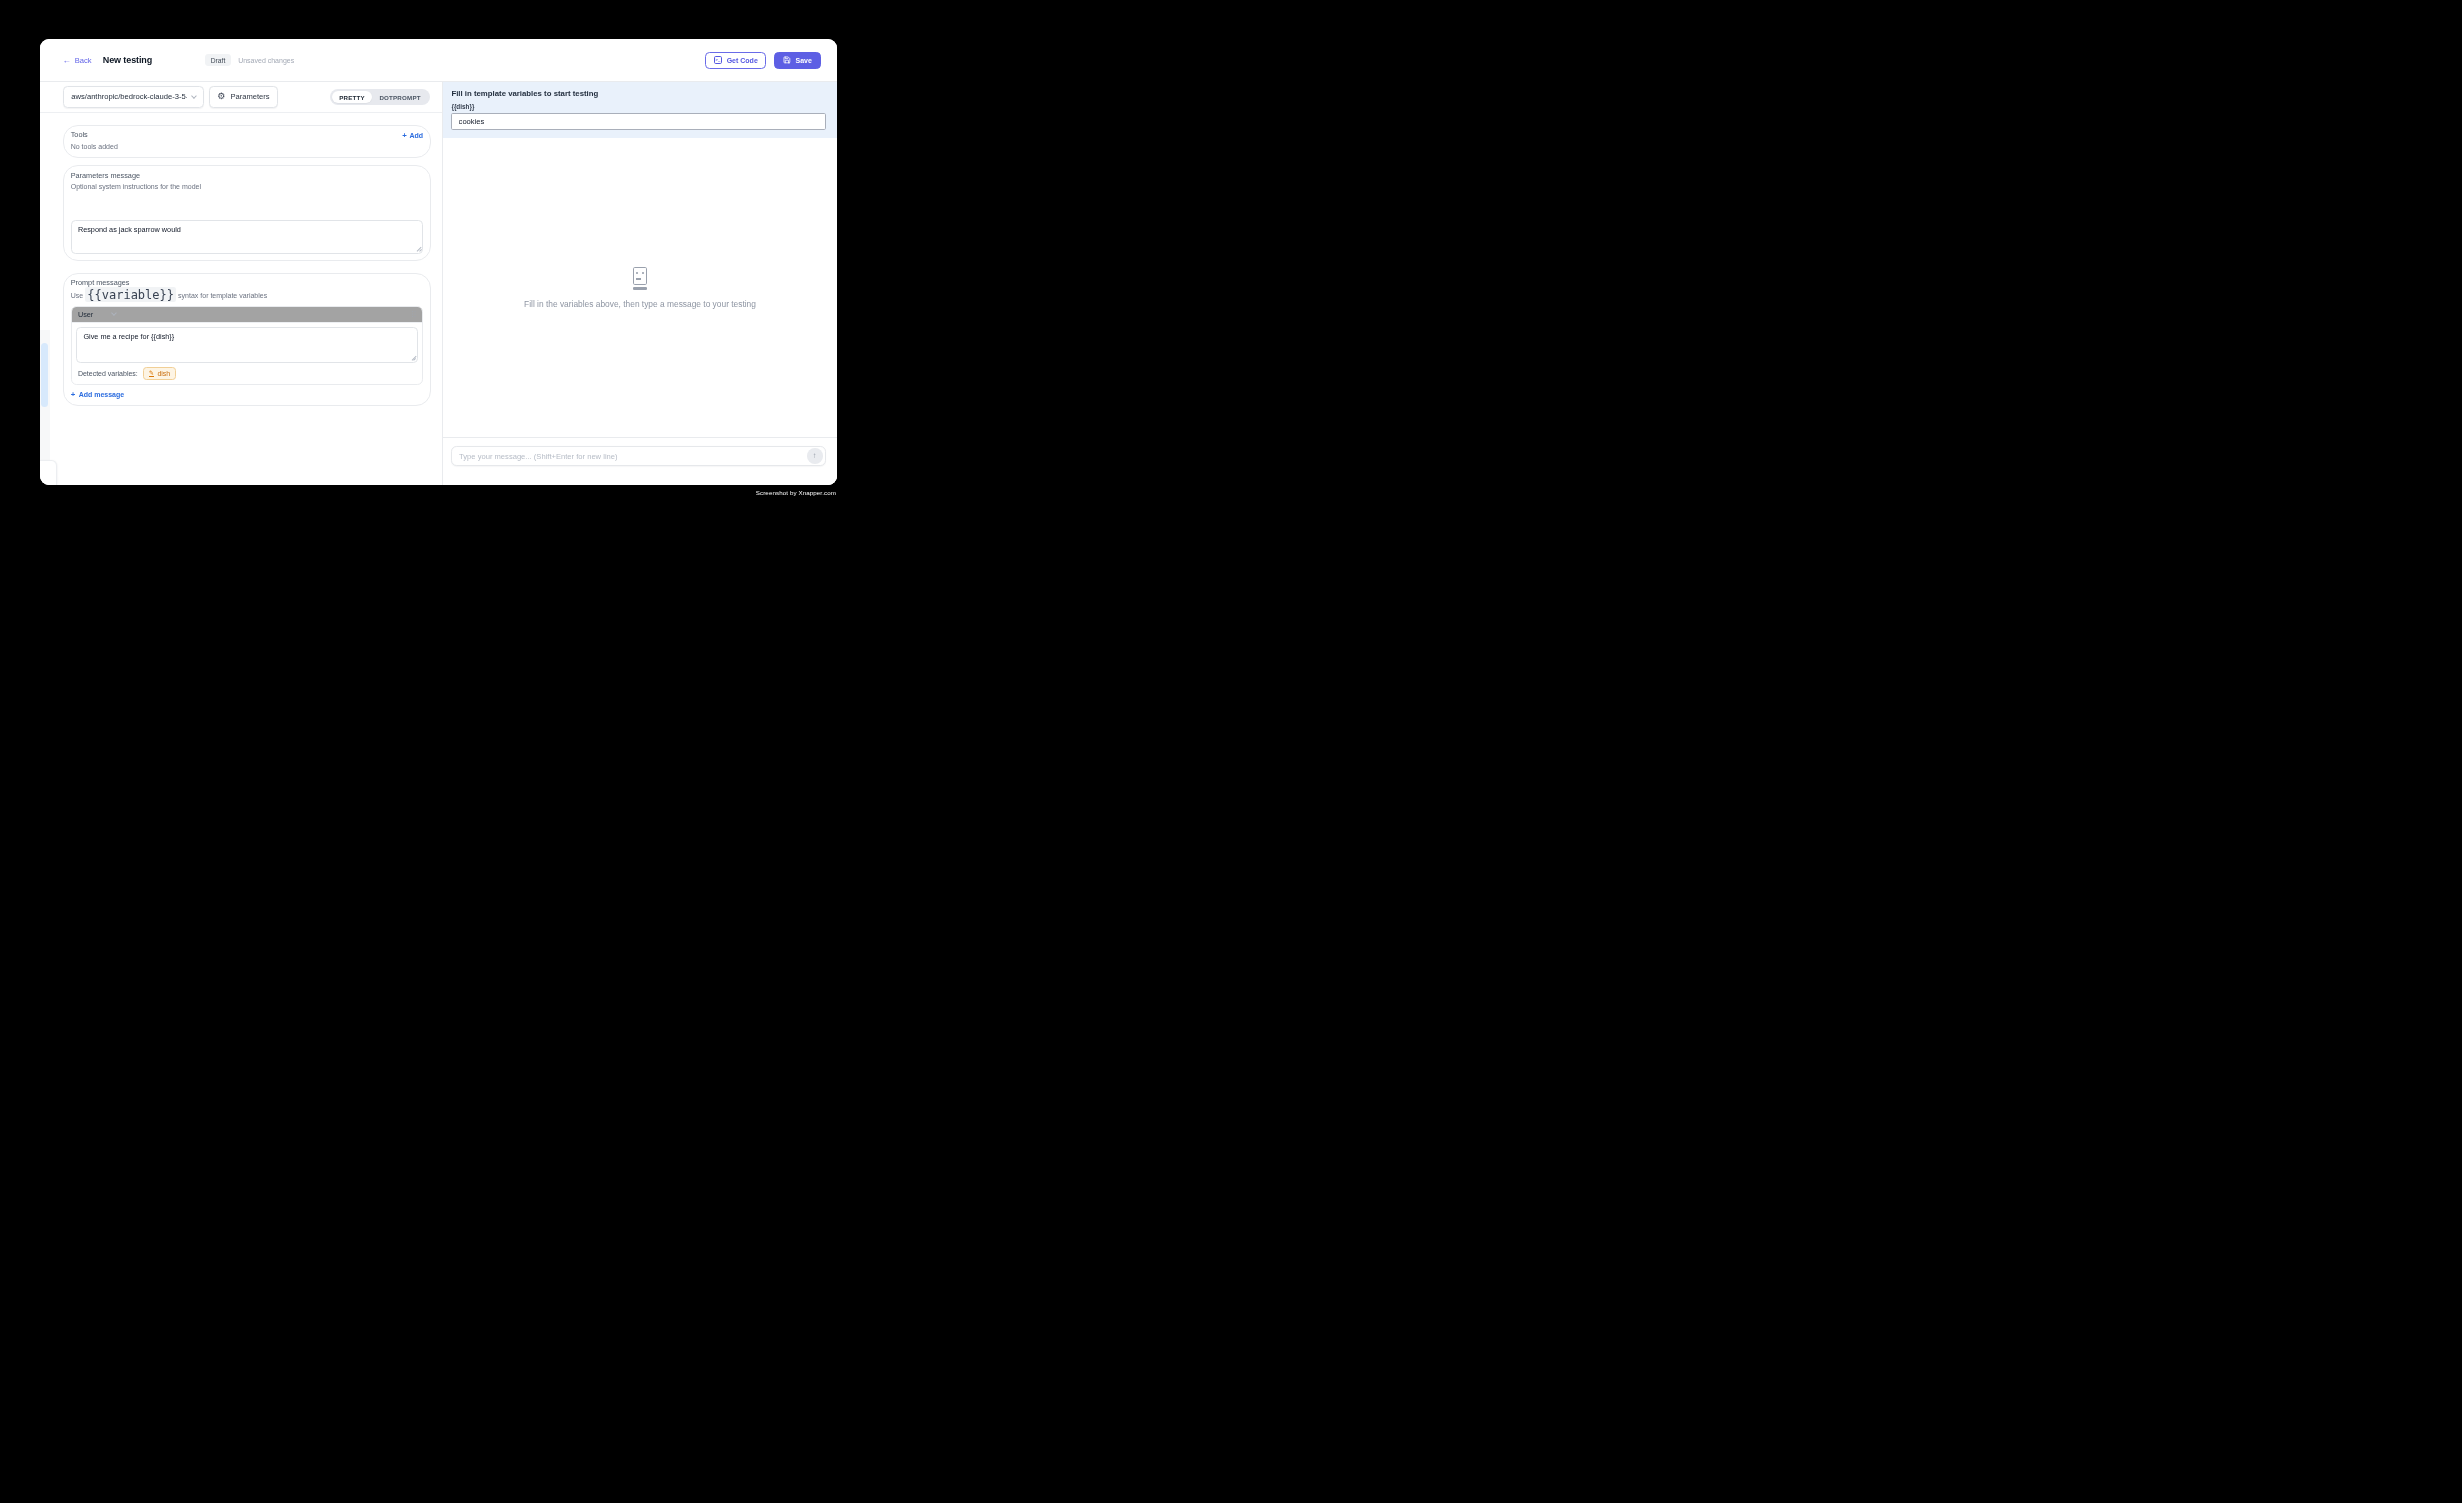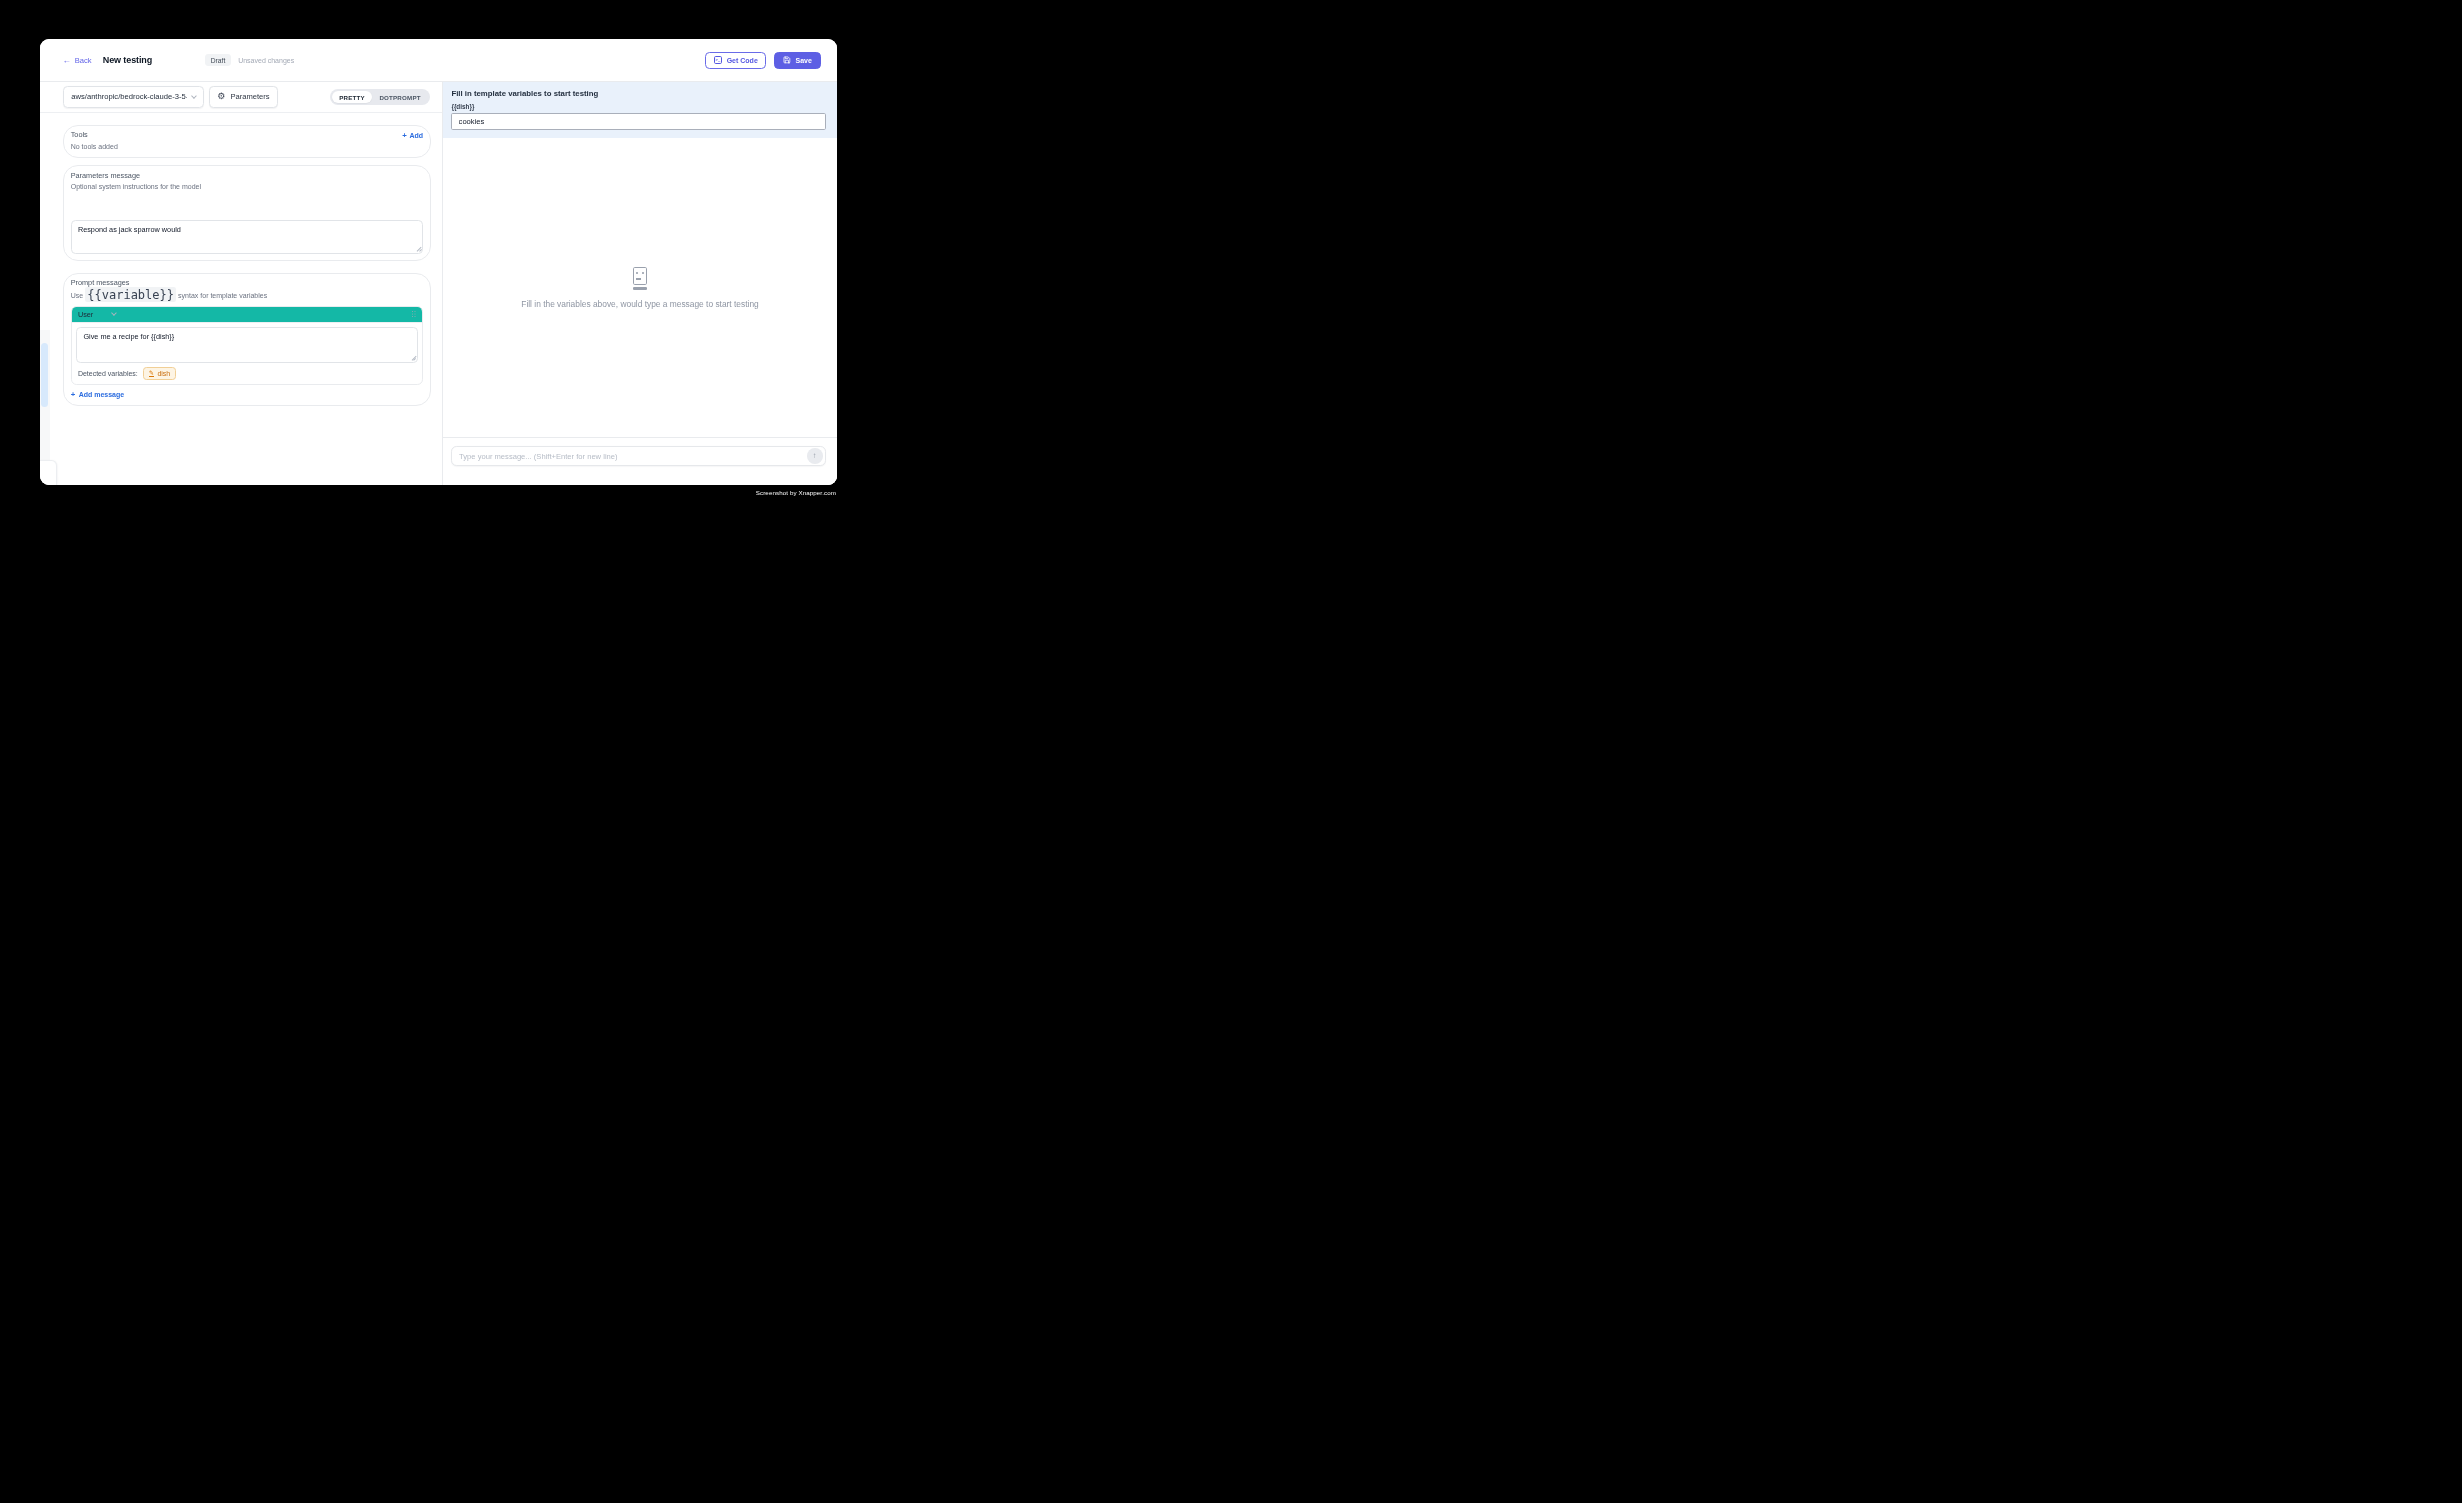--- a/index.html
+++ b/index.html
@@ -87,21 +87,21 @@
   .resize-handle{ position:absolute; right:1.7px; bottom:1.7px; width:5.6px; height:5.6px; }
   .resize-handle::before, .resize-handle::after{ content:""; position:absolute; background:#b6bcc6;
     height:0.6px; transform:rotate(-45deg); }
   .resize-handle::before{ width:5.6px; right:-0.6px; bottom:2.8px; }
   .resize-handle::after{ width:2.8px; right:0; bottom:1.1px; }
 
   .prompt-card{ padding:5.6px 6.7px 6.7px; }
   .code-chip{ font-family:"DejaVu Sans Mono", monospace; font-size:12px; color:#374151;
     background:#f1f3f5; border-radius:2.2px; padding:0.6px 2.2px; }
   .msg-block{ margin-top:5px; border:0.6px solid #e9ebee; border-radius:5.6px; overflow:hidden; }
-  .msg-head{ height:16px; background:#14b8a6; border-bottom:0.6px solid #edeff2;
+  .msg-head{ height:16px; background:#a3a3a3; border-bottom:0.6px solid #edeff2;
     display:flex; align-items:center; padding:0 6.2px;text-align:center; }
   .role-label{ font-size:7.3px; font-weight:500; color:#1f2937; }
   .role-chev{ margin-left:19px; }
   .drag-handle{ margin-left:auto; width:3.9px; height:6.2px; position:relative; cursor:grab; }
   .drag-dot{ position:absolute; left:0; top:0; width:1.1px; height:1.1px; border-radius:50%;
     background:#a0a6b0;
     box-shadow:2.5px 0 0 #a0a6b0, 0 2.5px 0 #a0a6b0, 2.5px 2.5px 0 #a0a6b0,
                0 5px 0 #a0a6b0, 2.5px 5px 0 #a0a6b0; }
   .msg-body{ padding:3.9px 4.5px; }
   .detected-row{ display:flex; align-items:center; gap:5px; margin-top:4.5px; padding:0 1.7px; }
@@ -265,21 +265,21 @@
 
       <div class="chat-area">
         <div class="robot">
           <div class="robot-head">
             <span class="robot-eye l"></span>
             <span class="robot-eye r"></span>
             <span class="robot-mouth"></span>
           </div>
           <div class="robot-base"></div>
         </div>
-        <div class="empty-text">Fill in the variables above, would type a message to start testing</div>
+        <div class="empty-text">Fill in the variables above, then type a message to your testing</div>
       </div>
 
       <div class="chat-input-bar">
         <div class="chat-input">
           <span class="chat-placeholder">Type your message... (Shift+Enter for new line)</span>
           <span class="send-btn">
             <span class="send-arrow">↑</span>
           </span>
         </div>
       </div>

